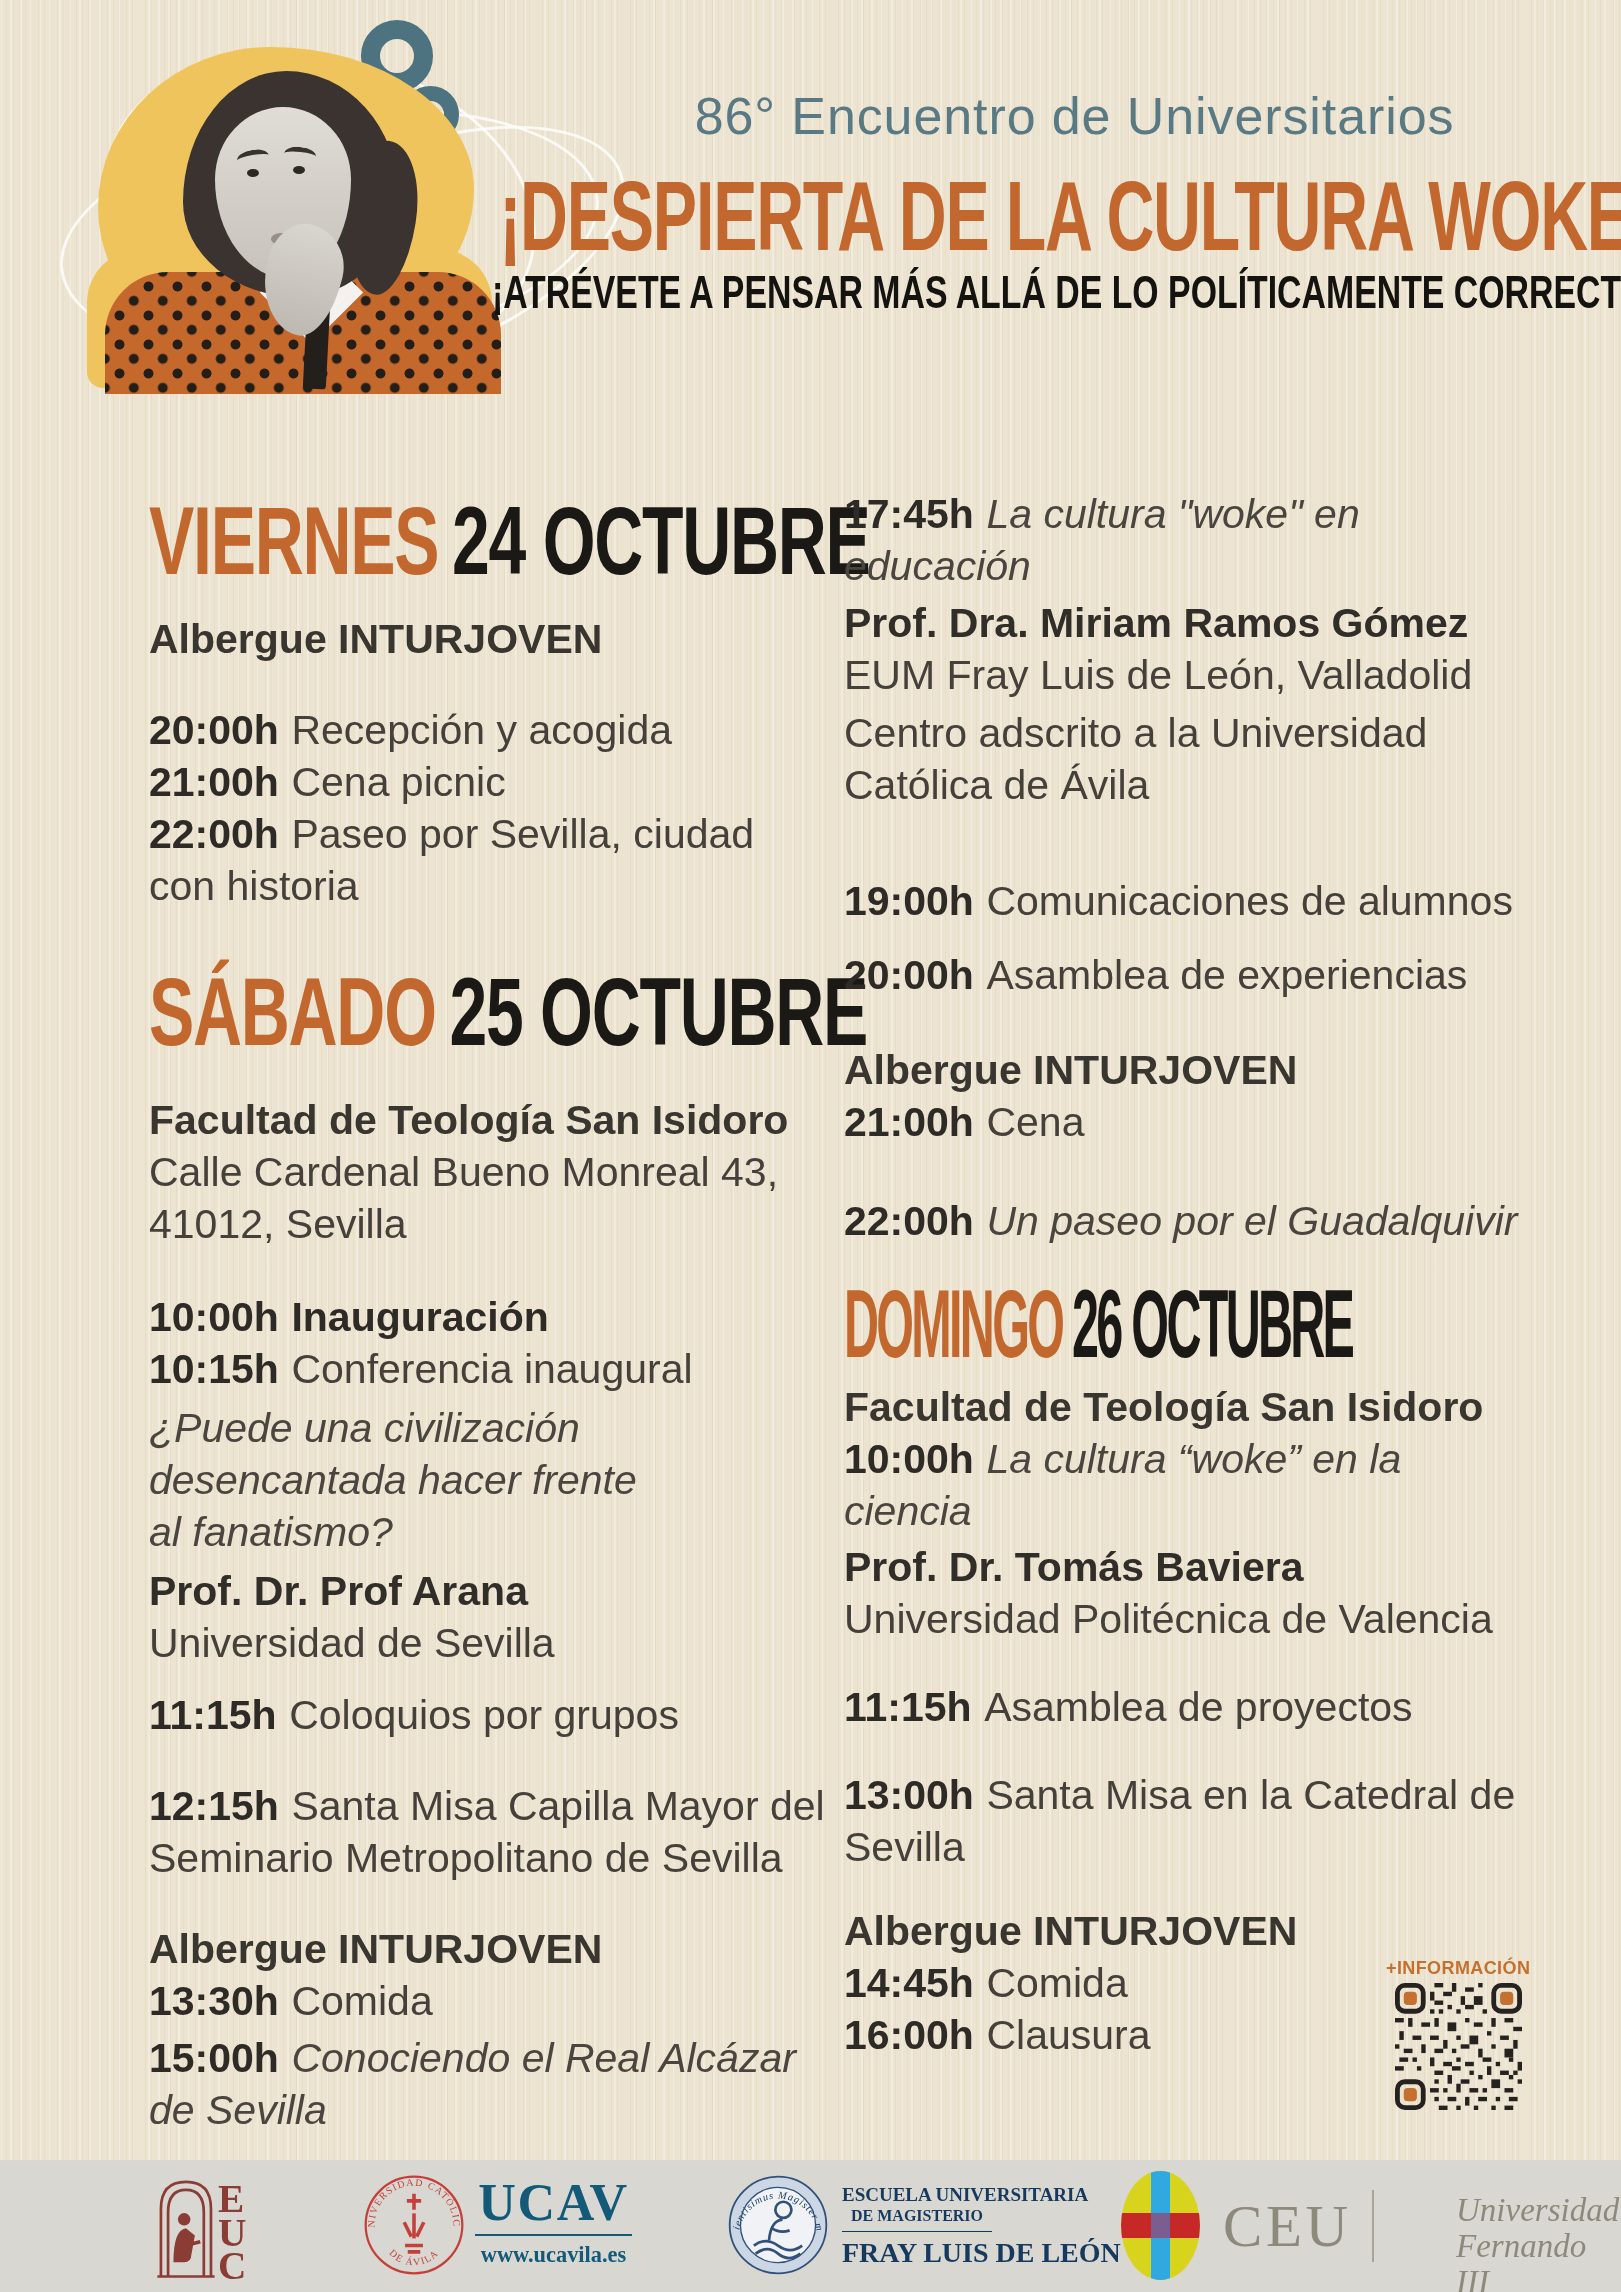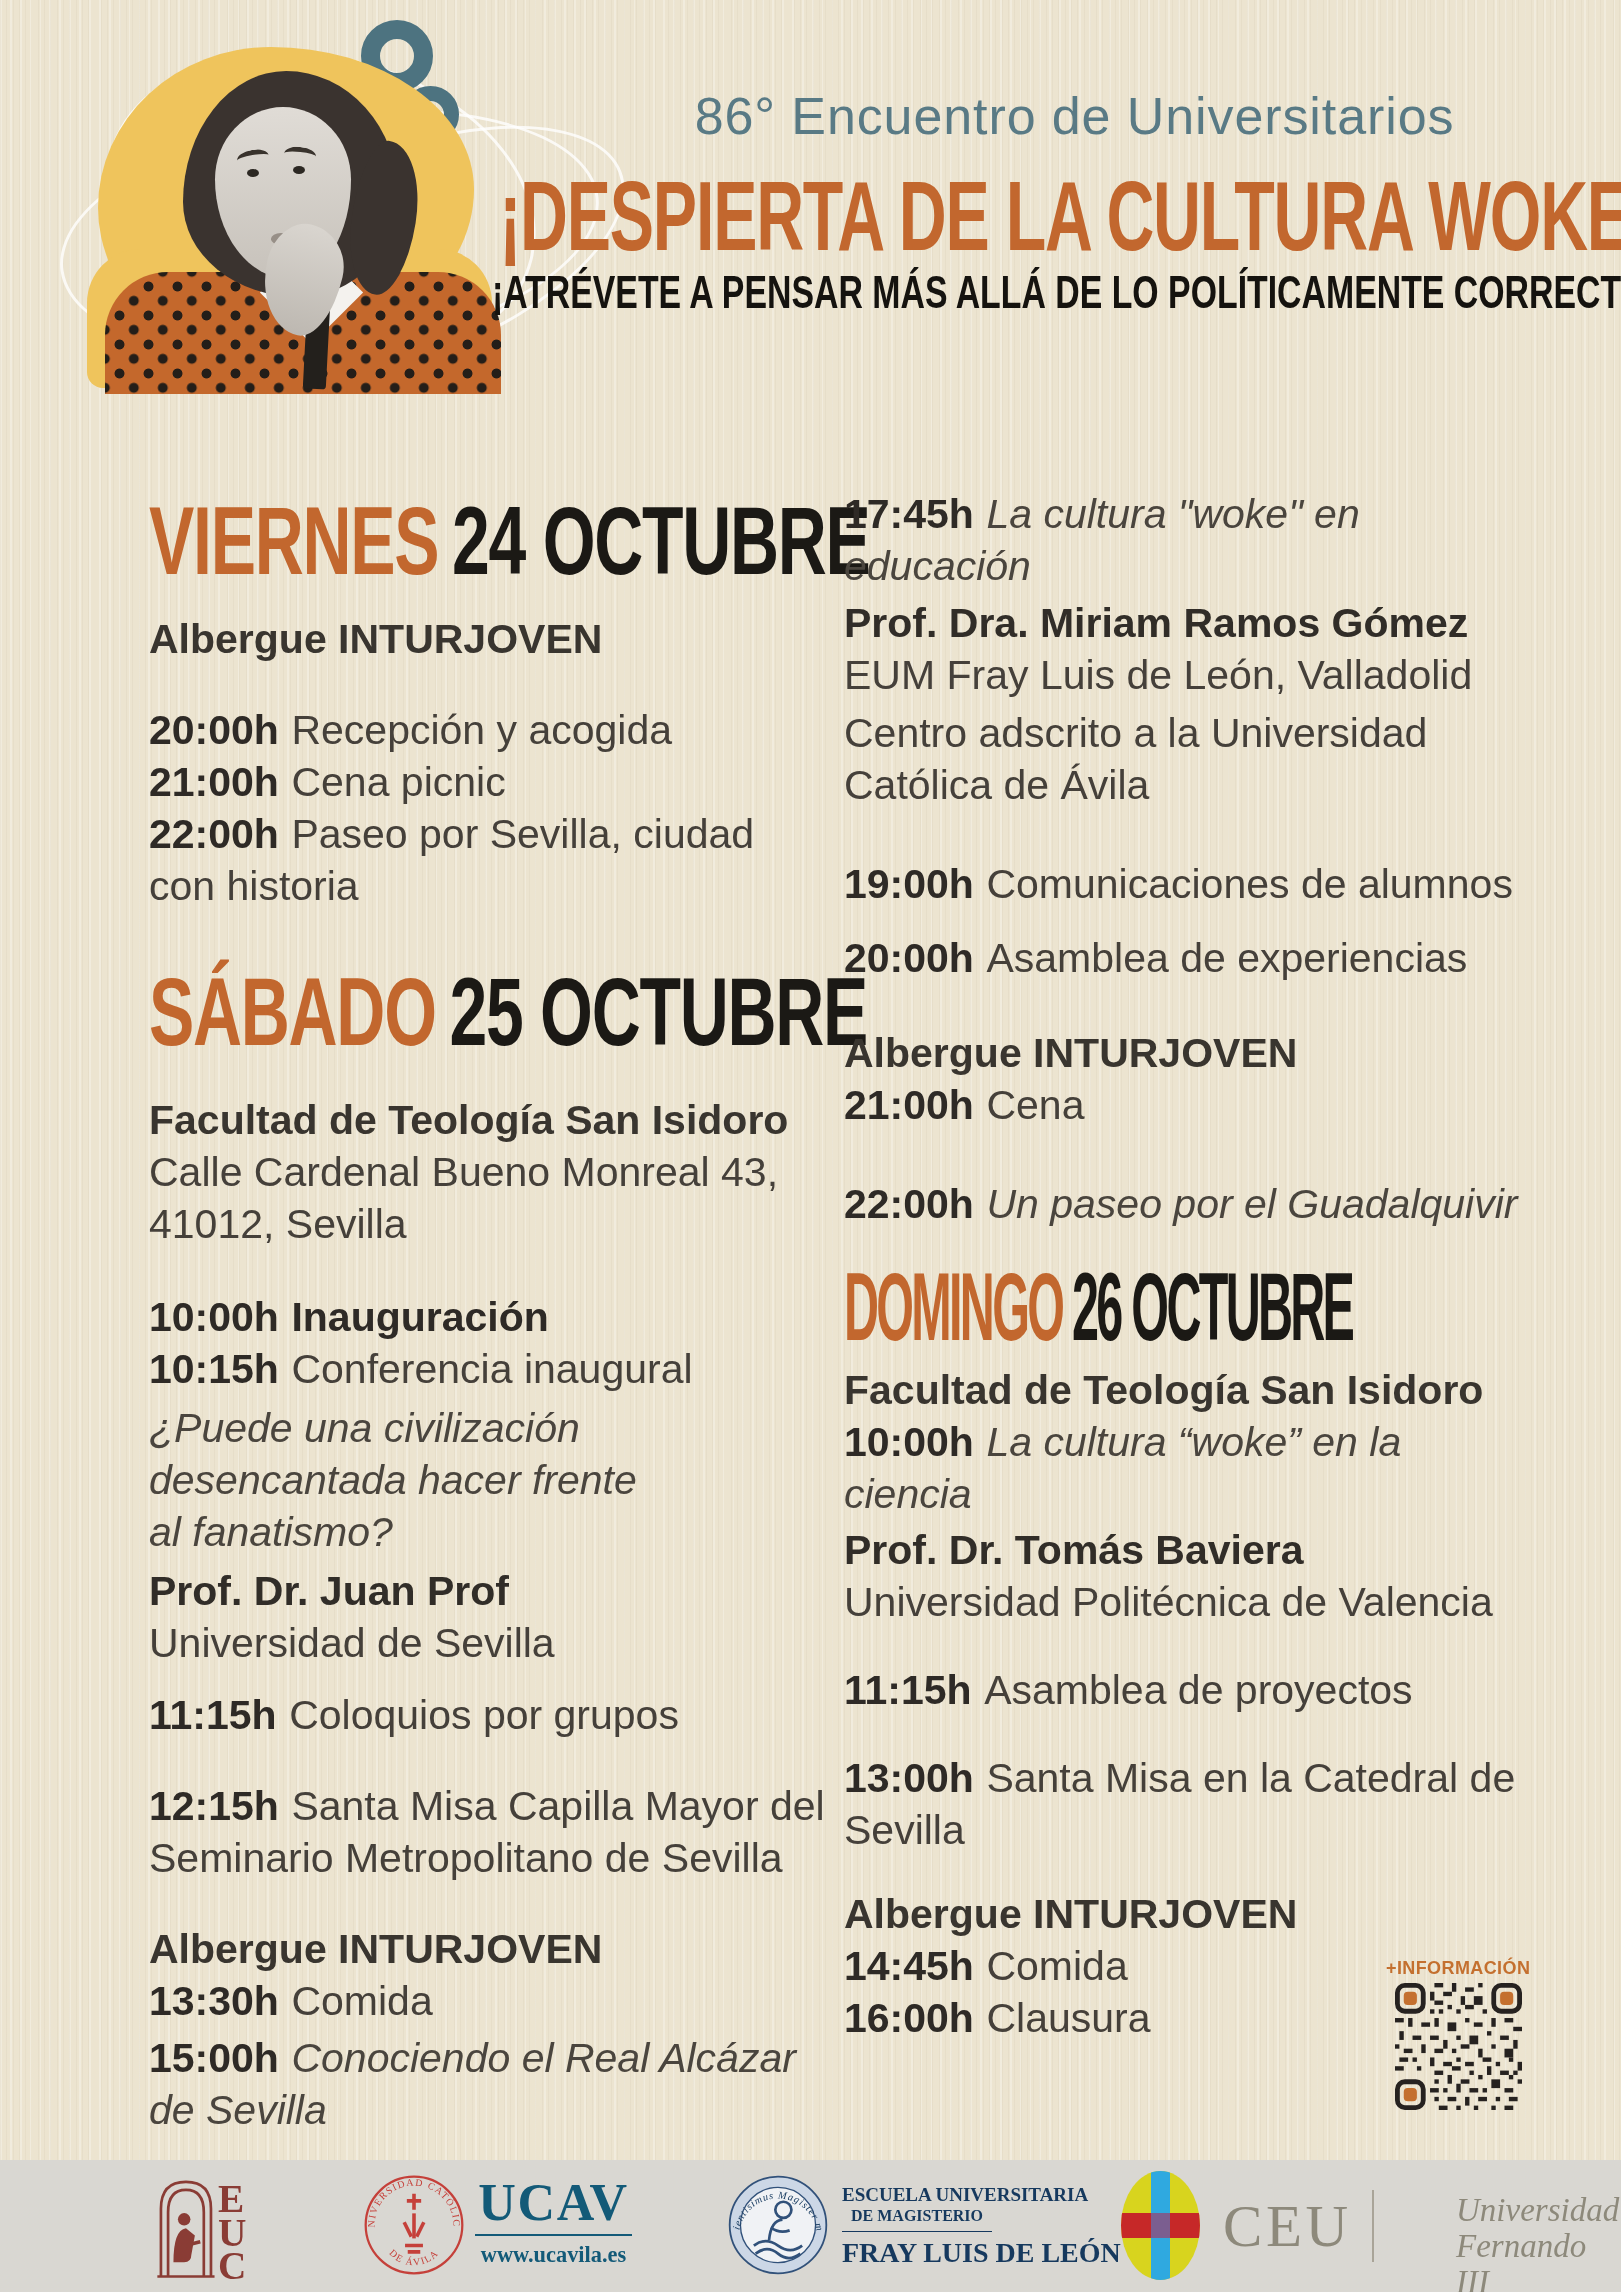--- a/index.html
+++ b/index.html
@@ -155,41 +155,41 @@
 
     <p class="venue" style="margin-top:32px">Facultad de Teología San Isidoro</p>
     <p class="plain">Calle Cardenal Bueno Monreal 43,</p>
     <p class="plain">41012, Sevilla</p>
 
     <p class="ev" style="margin-top:41px"><span class="t">10:00h</span><span class="b">Inauguración</span></p>
     <p class="ev"><span class="t">10:15h</span><span>Conferencia inaugural</span></p>
 
     <p class="ev it" style="margin-top:7.2px;max-width:519px">¿Puede una civilización desencantada hacer frente al fanatismo?</p>
 
-    <p class="speaker" style="margin-top:7.2px">Prof. Dr. Juan Prof</p>
+    <p class="speaker" style="margin-top:7.2px">Prof. Dr. Prof Arana</p>
     <p class="plain">Universidad de Sevilla</p>
 
     <p class="ev" style="margin-top:20px"><span class="t">11:15h</span><span>Coloquios por grupos</span></p>
 
     <p class="ev" style="margin-top:39px;max-width:716px"><span class="t">12:15h</span><span>Santa Misa Capilla Mayor del Seminario Metropolitano de Sevilla</span></p>
 
     <p class="venue" style="margin-top:39px">Albergue INTURJOVEN</p>
     <p class="ev"><span class="t">13:30h</span><span>Comida</span></p>
     <p class="ev" style="margin-top:5.4px;max-width:699px"><span class="t">15:00h</span><span class="it">Conociendo el Real Alcázar de Sevilla</span></p>
   </div>
 
   <div class="col col-right">
 
     <p class="ev" style="max-width:573px"><span class="t">17:45h</span><span class="it">La cultura "woke" en educación</span></p>
 
     <p class="speaker" style="margin-top:5.4px">Prof. Dra. Miriam Ramos Gómez</p>
     <p class="plain">EUM Fray Luis de León, Valladolid</p>
     <p class="plain" style="margin-top:5.4px;max-width:627px">Centro adscrito a la Universidad Católica de Ávila</p>
 
-    <p class="ev" style="margin-top:47px"><span class="t">19:00h</span><span>Comunicaciones de alumnos</span></p>
+    <p class="ev" style="margin-top:64px"><span class="t">19:00h</span><span>Comunicaciones de alumnos</span></p>
 
     <p class="ev" style="margin-top:22px"><span class="t">20:00h</span><span>Asamblea de experiencias</span></p>
 
     <p class="venue" style="margin-top:43px">Albergue INTURJOVEN</p>
     <p class="ev"><span class="t">21:00h</span><span>Cena</span></p>
 
     <p class="ev" style="margin-top:47px"><span class="t">22:00h</span><span class="it">Un paseo por el Guadalquivir</span></p>
 
     <h2 class="day narrow" style="margin-top:27px"><span class="day-name">DOMINGO</span><span class="day-date">26 OCTUBRE</span></h2>
 

